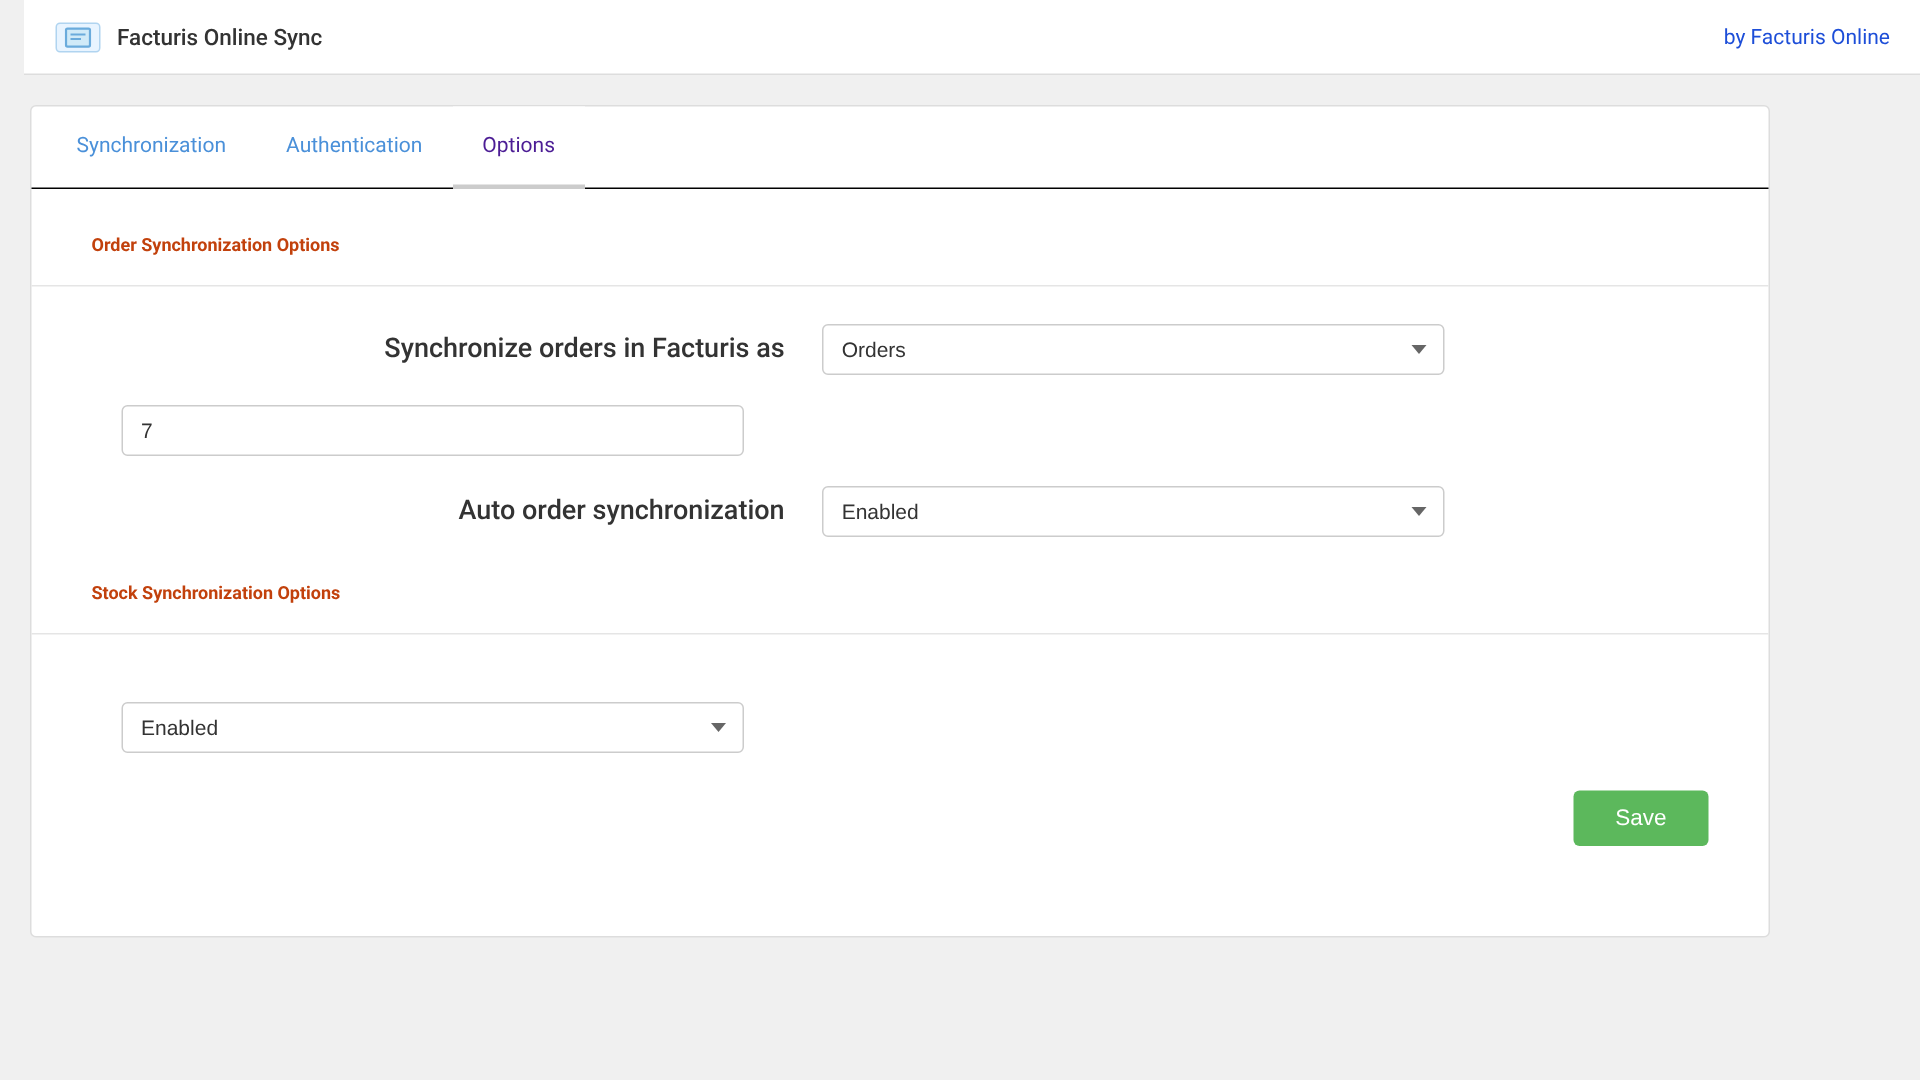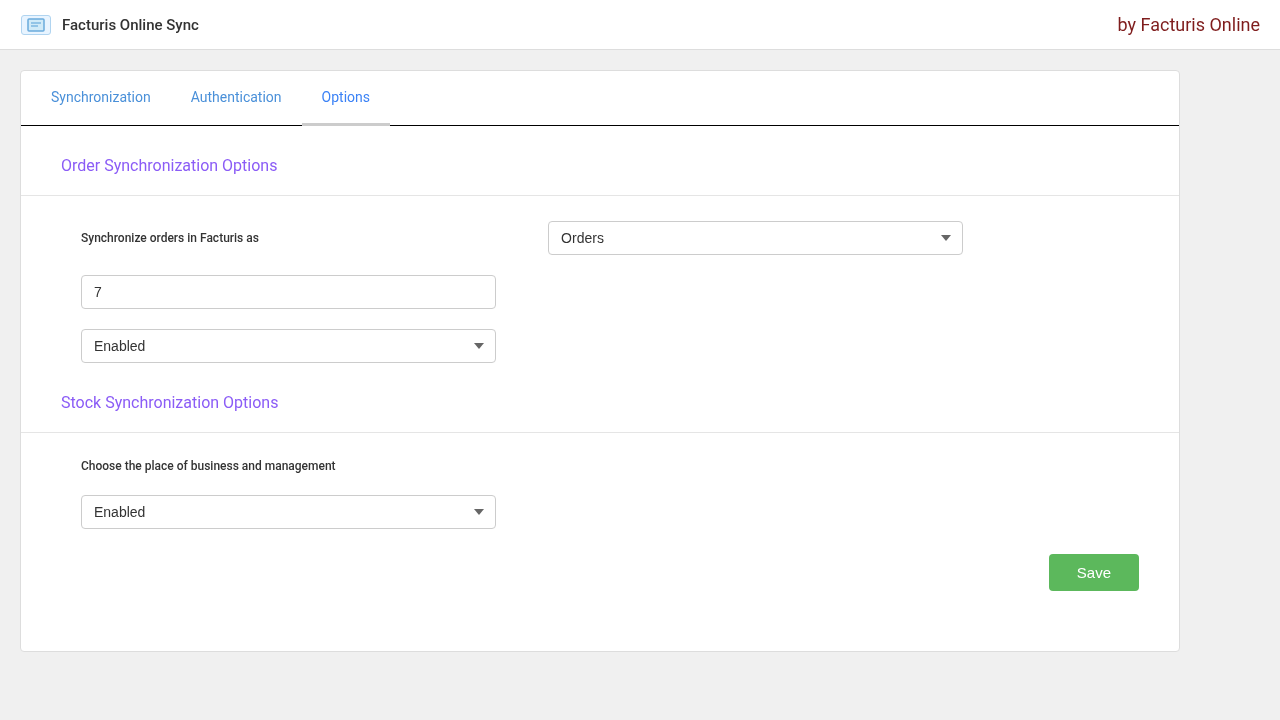--- a/index.html
+++ b/index.html
@@ -16,20 +16,21 @@
     }
 
     .top-bar {
       background: #fff;
       border-bottom: 1px solid #ddd;
       height: 50px;
       display: flex;
       align-items: center;
       justify-content: space-between;
       padding: 0 20px;
+      margin-left: 16px;
     }
 
     .top-bar-left {
       display: flex;
       align-items: center;
       gap: 10px;
     }
 
     .app-logo {
       width: 32px;
@@ -55,22 +56,22 @@
       height: 14px;
     }
 
     .app-title {
       font-size: 15px;
       font-weight: 500;
       color: #333;
     }
 
     .top-bar-right {
-      font-size: 18px;
-      color: #7f1d1d;
+      font-size: 14px;
+      color: #1d4ed8;
       text-align: center;
     }
 
     .main-container {
       padding: 20px;
       max-width: 1200px;
     }
 
     .card {
       background: #fff;
@@ -87,33 +88,33 @@
     .tab {
       padding: 18px 20px;
       cursor: pointer;
       font-size: 14px;
       color: #4a90d9;
       border-bottom: 3px solid transparent;
       margin-bottom: -1px;
     }
 
     .tab.active {
-      color: #3b82f6;
+      color: #4c1d95;
       border-bottom: 3px solid #ccc;
       background: #fff;
     }
 
     .card-body {
       padding: 30px 40px;
     }
 
     .section-title {
-      font-size: 16px;
-      font-weight: 400;
-      color: #8b5cf6;
+      font-size: 12px;
+      font-weight: 700;
+      color: #c2410c;
       margin-bottom: 20px;
     }
 
     .section-divider {
       border: none;
       border-top: 1px solid #e5e5e5;
       margin: 0 -40px 25px -40px;
     }
 
     .form-section {
@@ -122,23 +123,24 @@
 
     .form-row {
       display: flex;
       align-items: center;
       margin-bottom: 20px;
       padding: 0 20px;
     }
 
     .form-label {
       flex: 0 0 45%;
+      text-align: right;
       padding-right: 25px;
       font-weight: 500;
-      font-size: 12px;
+      font-size: 18px;
       color: #333;
       line-height: 1.4;
     }
 
     .form-control-wrap {
       flex: 0 0 40%;
     }
 
     .form-select,
     .form-input {
@@ -244,35 +246,35 @@
           </div>
         </div>
 
         <div class="form-row">
           <div class="form-control-wrap">
             <input type="text" class="form-input" value="7" style="">
           </div>
         </div>
 
         <div class="form-row">
+          <div class="form-label">Auto order synchronization</div>
           <div class="form-control-wrap form-select-wrap">
             <select class="form-select">
               <option>Enabled</option>
               <option>Disabled</option>
             </select>
           </div>
         </div>
       </div>
 
       <div class="form-section stock-section">
         <div class="section-title">Stock Synchronization Options</div>
         <hr class="section-divider">
 
         <div class="form-row">
-          <div class="form-label">Choose the place of business and management</div>
         </div>
 
         <div class="form-row">
           <div class="form-control-wrap form-select-wrap">
             <select class="form-select">
               <option>Enabled</option>
               <option>Disabled</option>
             </select>
           </div>
         </div>

